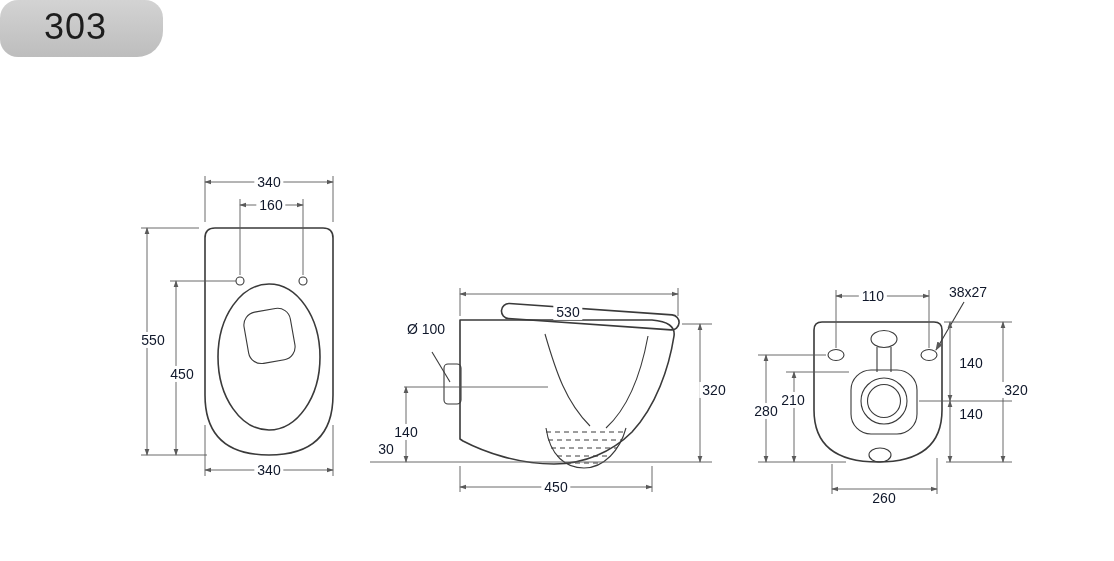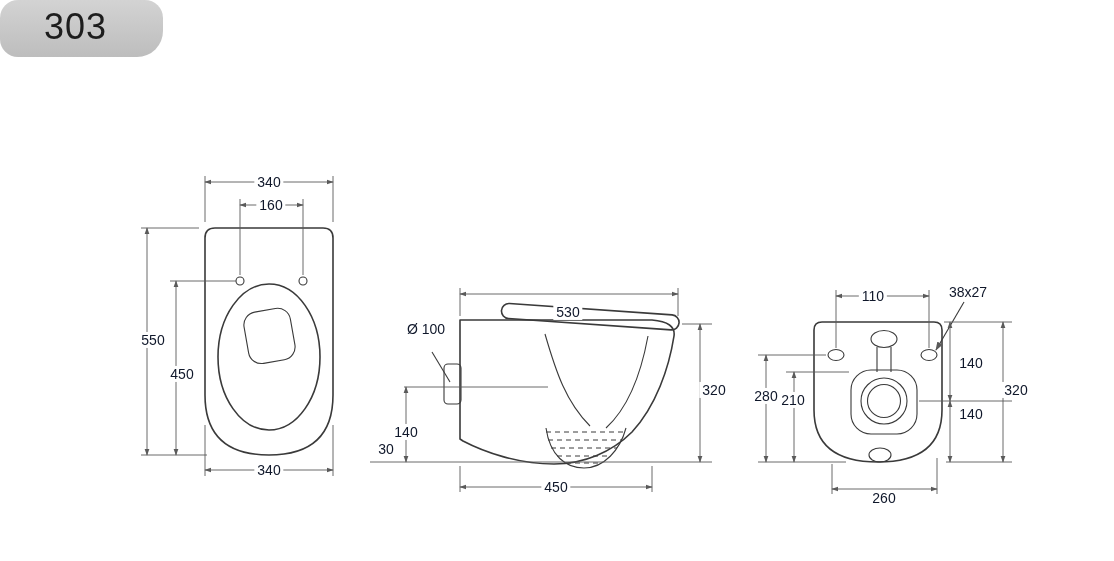--- a/index.html
+++ b/index.html
@@ -135,19 +135,19 @@
 
   <span style="left:568px;top:312px">530</span>
   <span style="left:426px;top:329px">Ø 100</span>
   <span style="left:406px;top:432px">140</span>
   <span style="left:386px;top:449px">30</span>
   <span style="left:714px;top:390px">320</span>
   <span style="left:556px;top:487px">450</span>
 
   <span style="left:873px;top:296px">110</span>
   <span style="left:968px;top:292px">38x27</span>
-  <span style="left:766px;top:396px">280</span>
+  <span style="left:766px;top:411px">280</span>
   <span style="left:793px;top:400px">210</span>
   <span style="left:971px;top:363px">140</span>
   <span style="left:1016px;top:390px">320</span>
   <span style="left:971px;top:414px">140</span>
   <span style="left:884px;top:498px">260</span>
 </div>
 
 </body></html>

